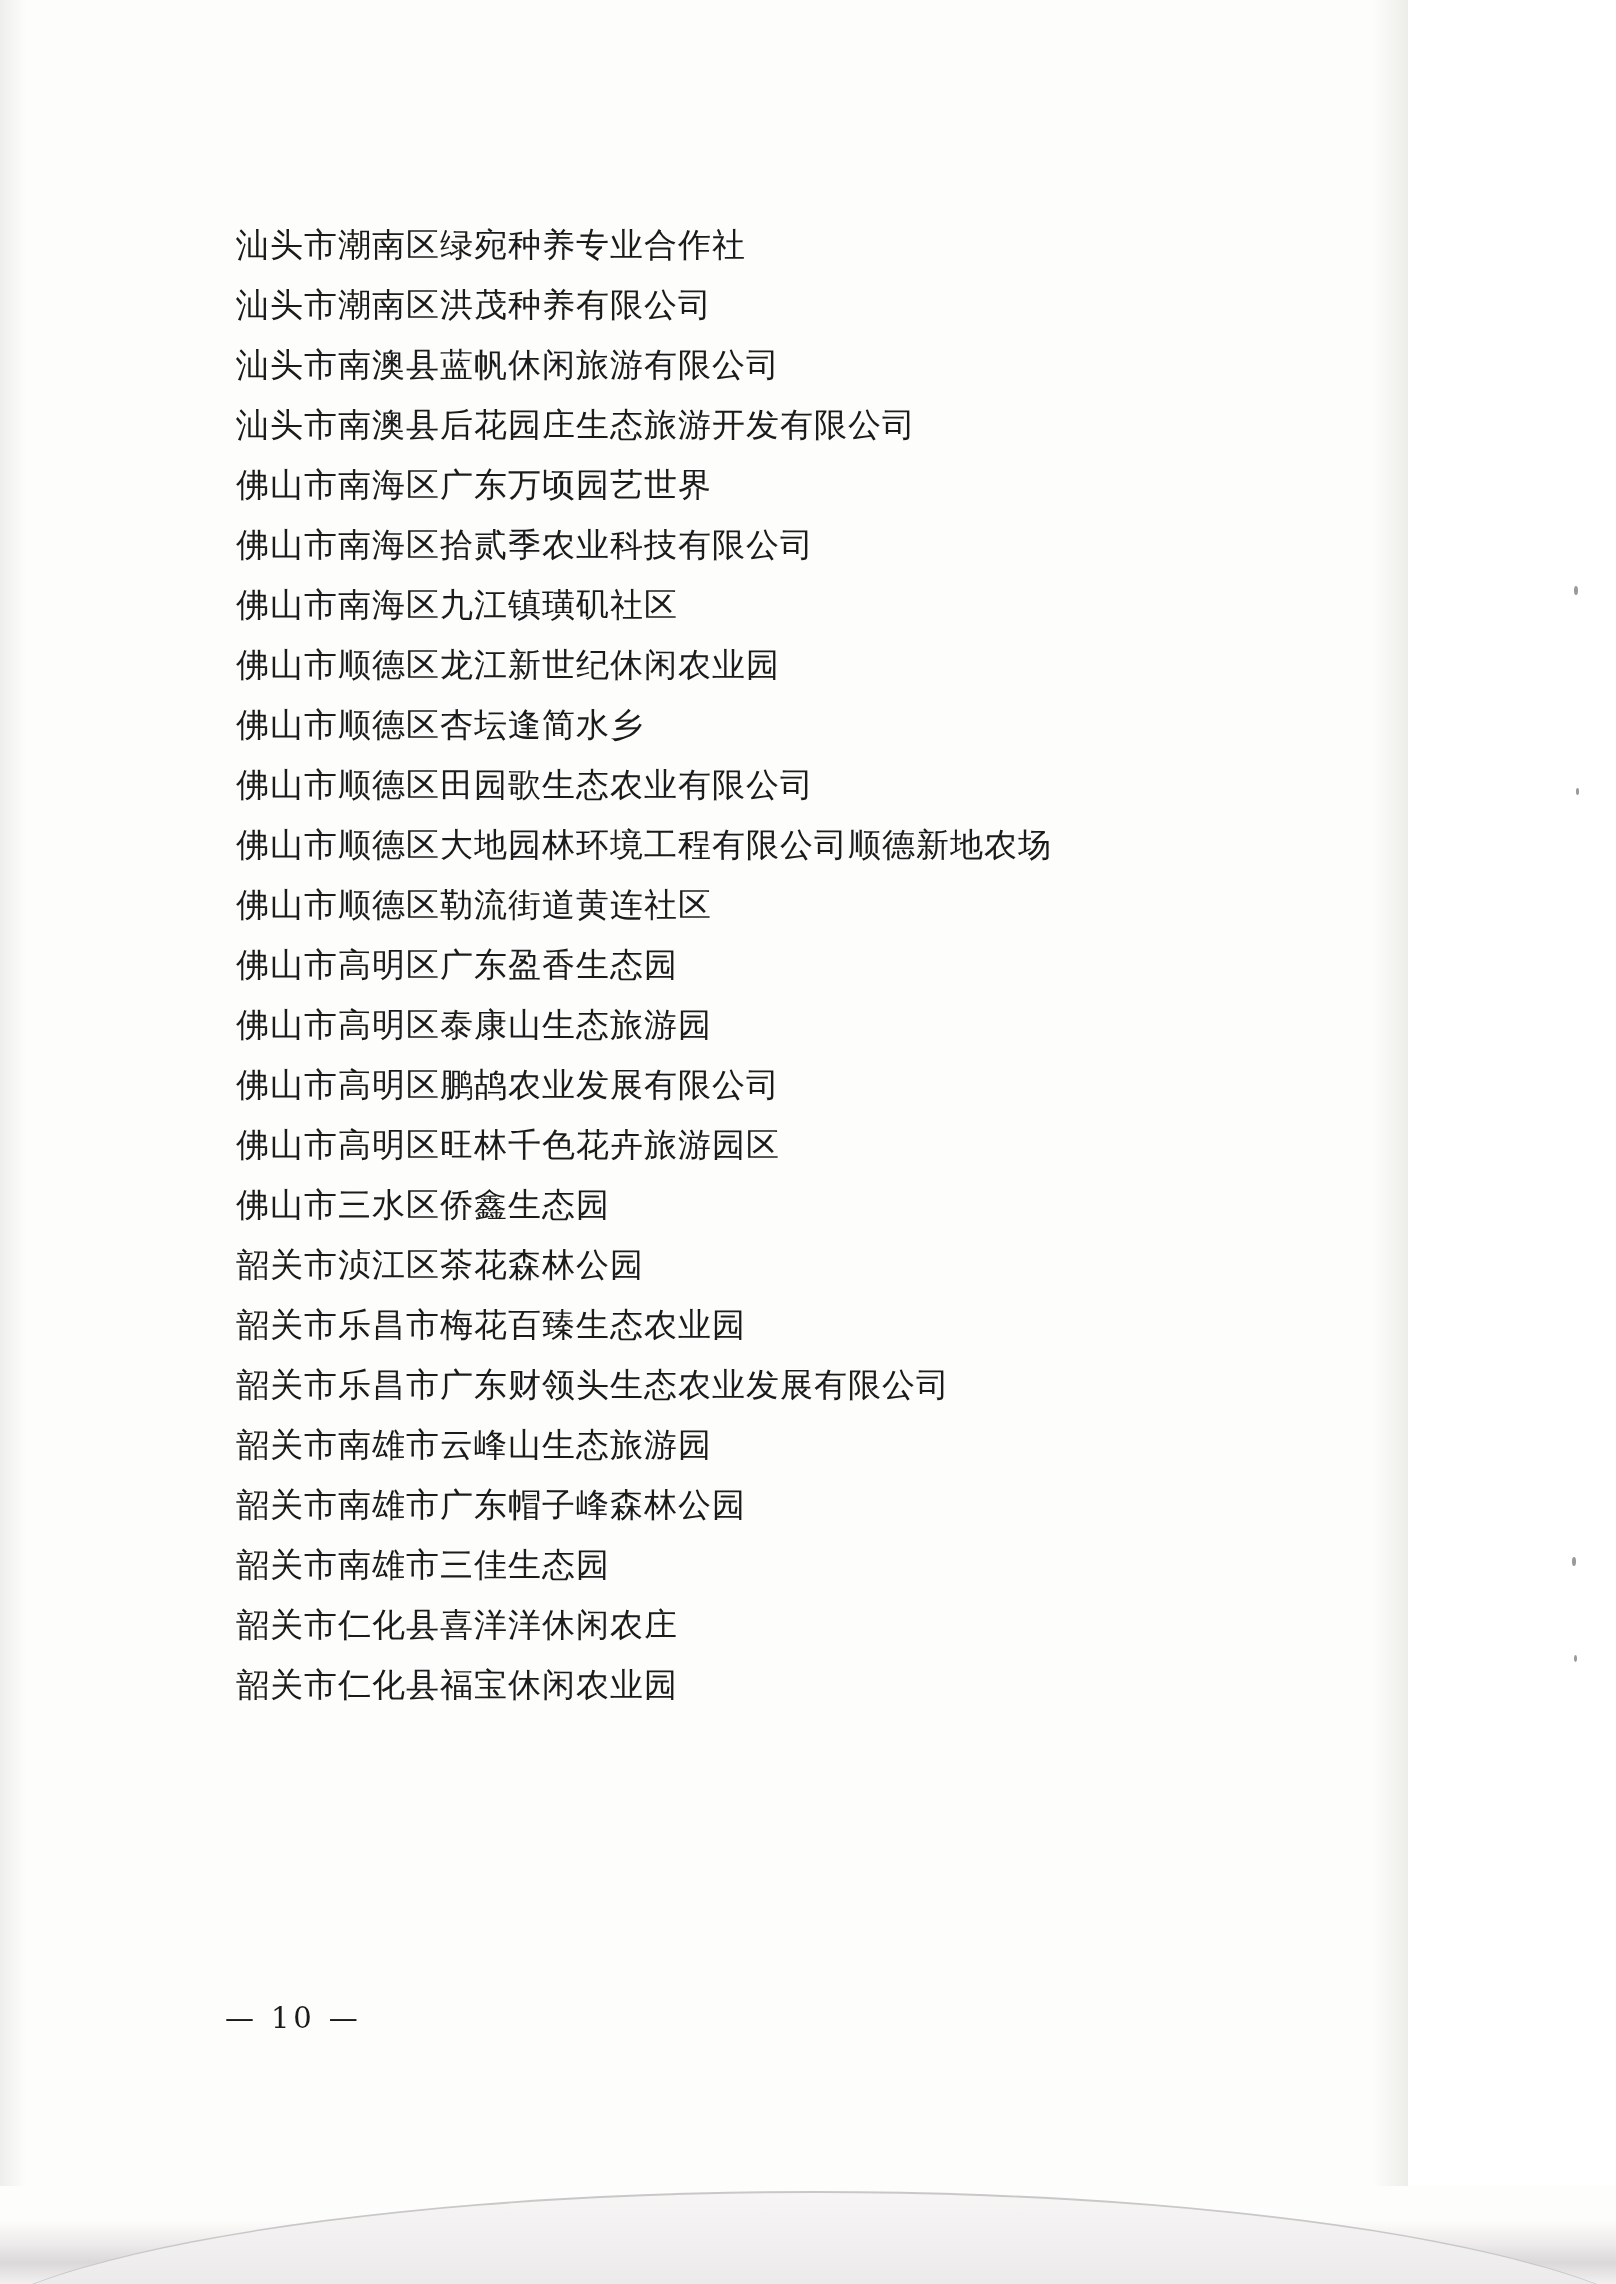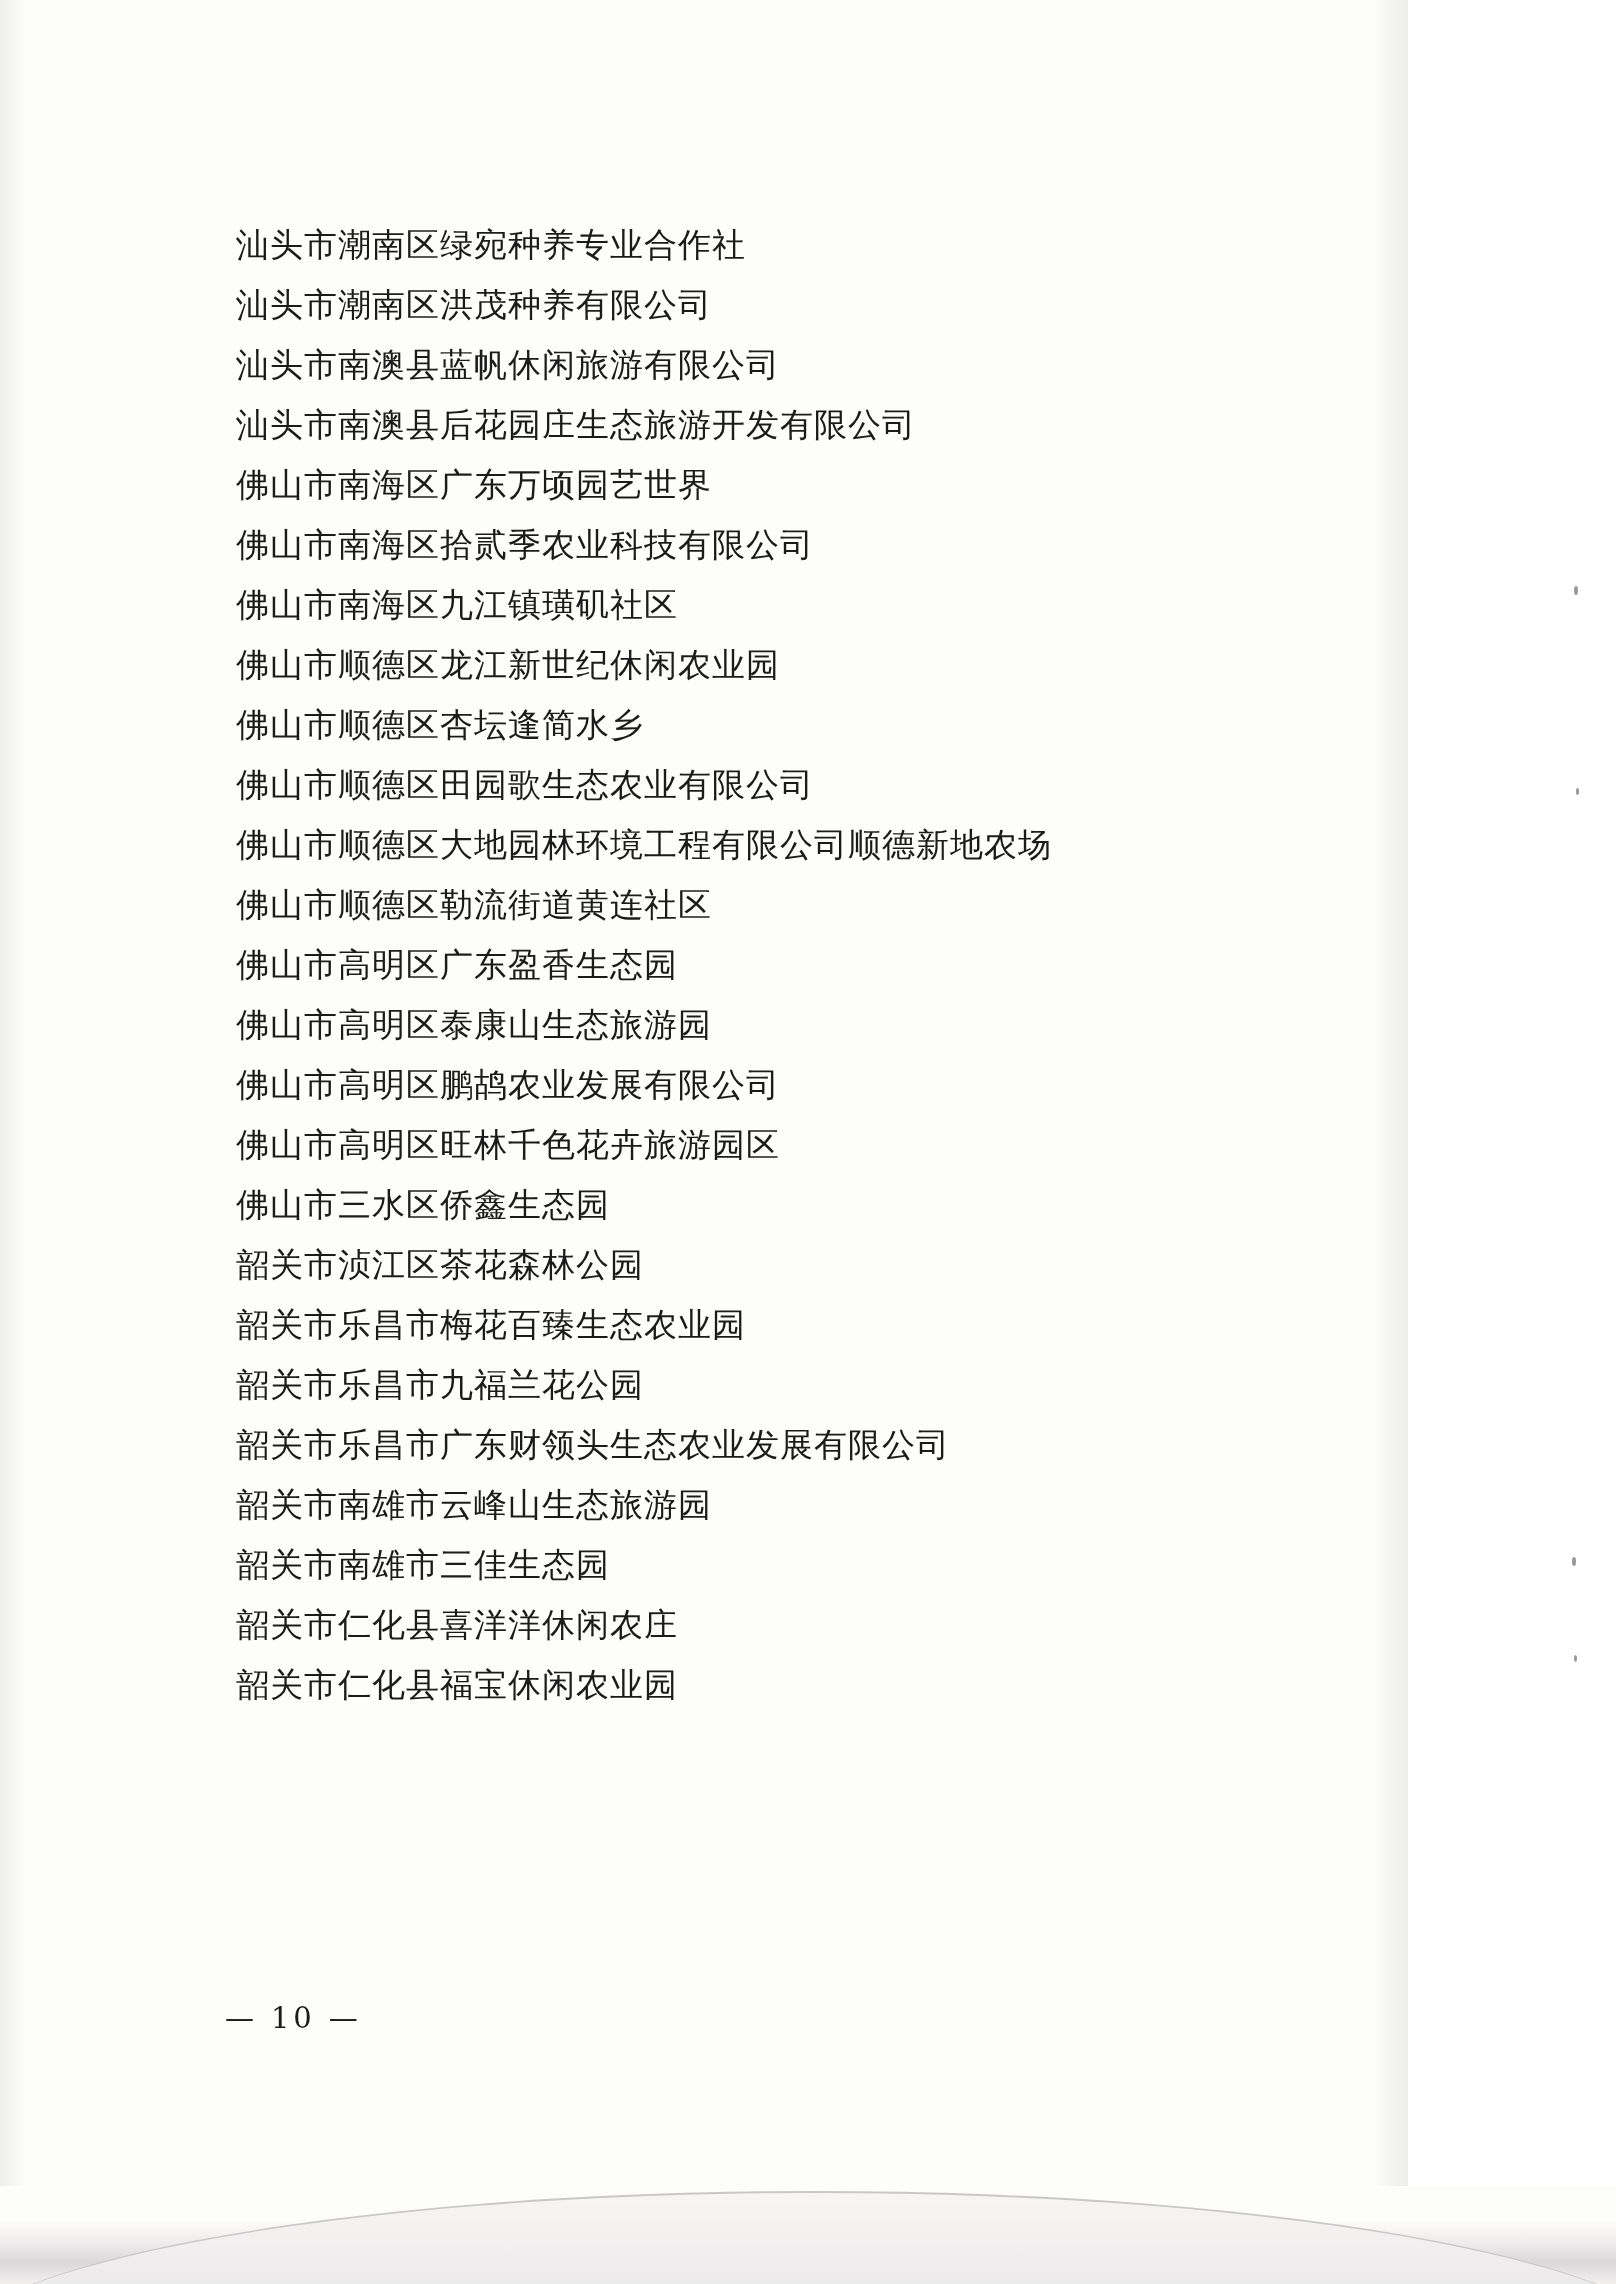--- a/index.html
+++ b/index.html
@@ -119,23 +119,23 @@
     <div class="list-line">佛山市顺德区田园歌生态农业有限公司</div>
     <div class="list-line">佛山市顺德区大地园林环境工程有限公司顺德新地农场</div>
     <div class="list-line">佛山市顺德区勒流街道黄连社区</div>
     <div class="list-line">佛山市高明区广东盈香生态园</div>
     <div class="list-line">佛山市高明区泰康山生态旅游园</div>
     <div class="list-line">佛山市高明区鹏鸪农业发展有限公司</div>
     <div class="list-line">佛山市高明区旺林千色花卉旅游园区</div>
     <div class="list-line">佛山市三水区侨鑫生态园</div>
     <div class="list-line">韶关市浈江区茶花森林公园</div>
     <div class="list-line">韶关市乐昌市梅花百臻生态农业园</div>
-    <div class="list-line">韶关市乐昌市九福兰花公园</div>
     <div class="list-line">韶关市乐昌市广东财领头生态农业发展有限公司</div>
     <div class="list-line">韶关市南雄市云峰山生态旅游园</div>
+    <div class="list-line">韶关市南雄市广东帽子峰森林公园</div>
     <div class="list-line">韶关市南雄市三佳生态园</div>
     <div class="list-line">韶关市仁化县喜洋洋休闲农庄</div>
     <div class="list-line">韶关市仁化县福宝休闲农业园</div>
   </div>
 
   <div class="page-number">— 10 —</div>
 
   <div class="bottom-curl">
     <div class="curve"></div>
   </div>

